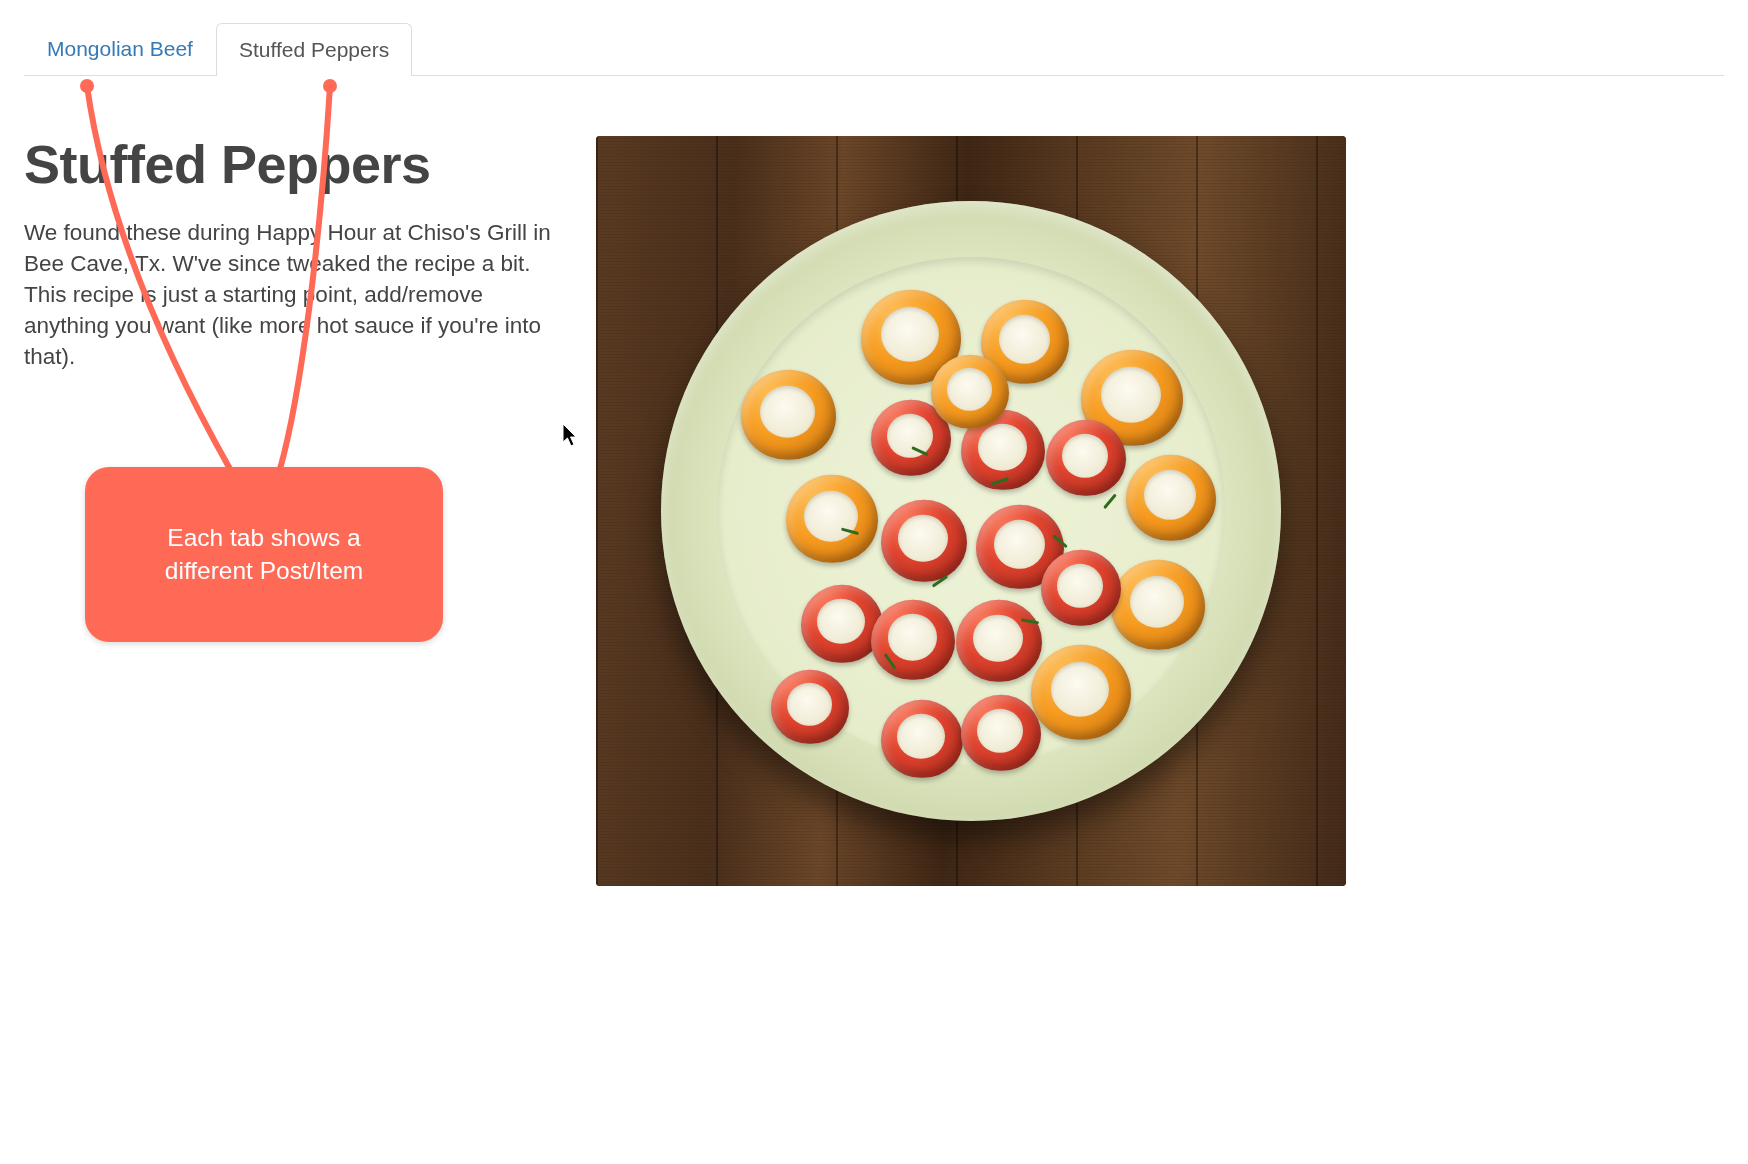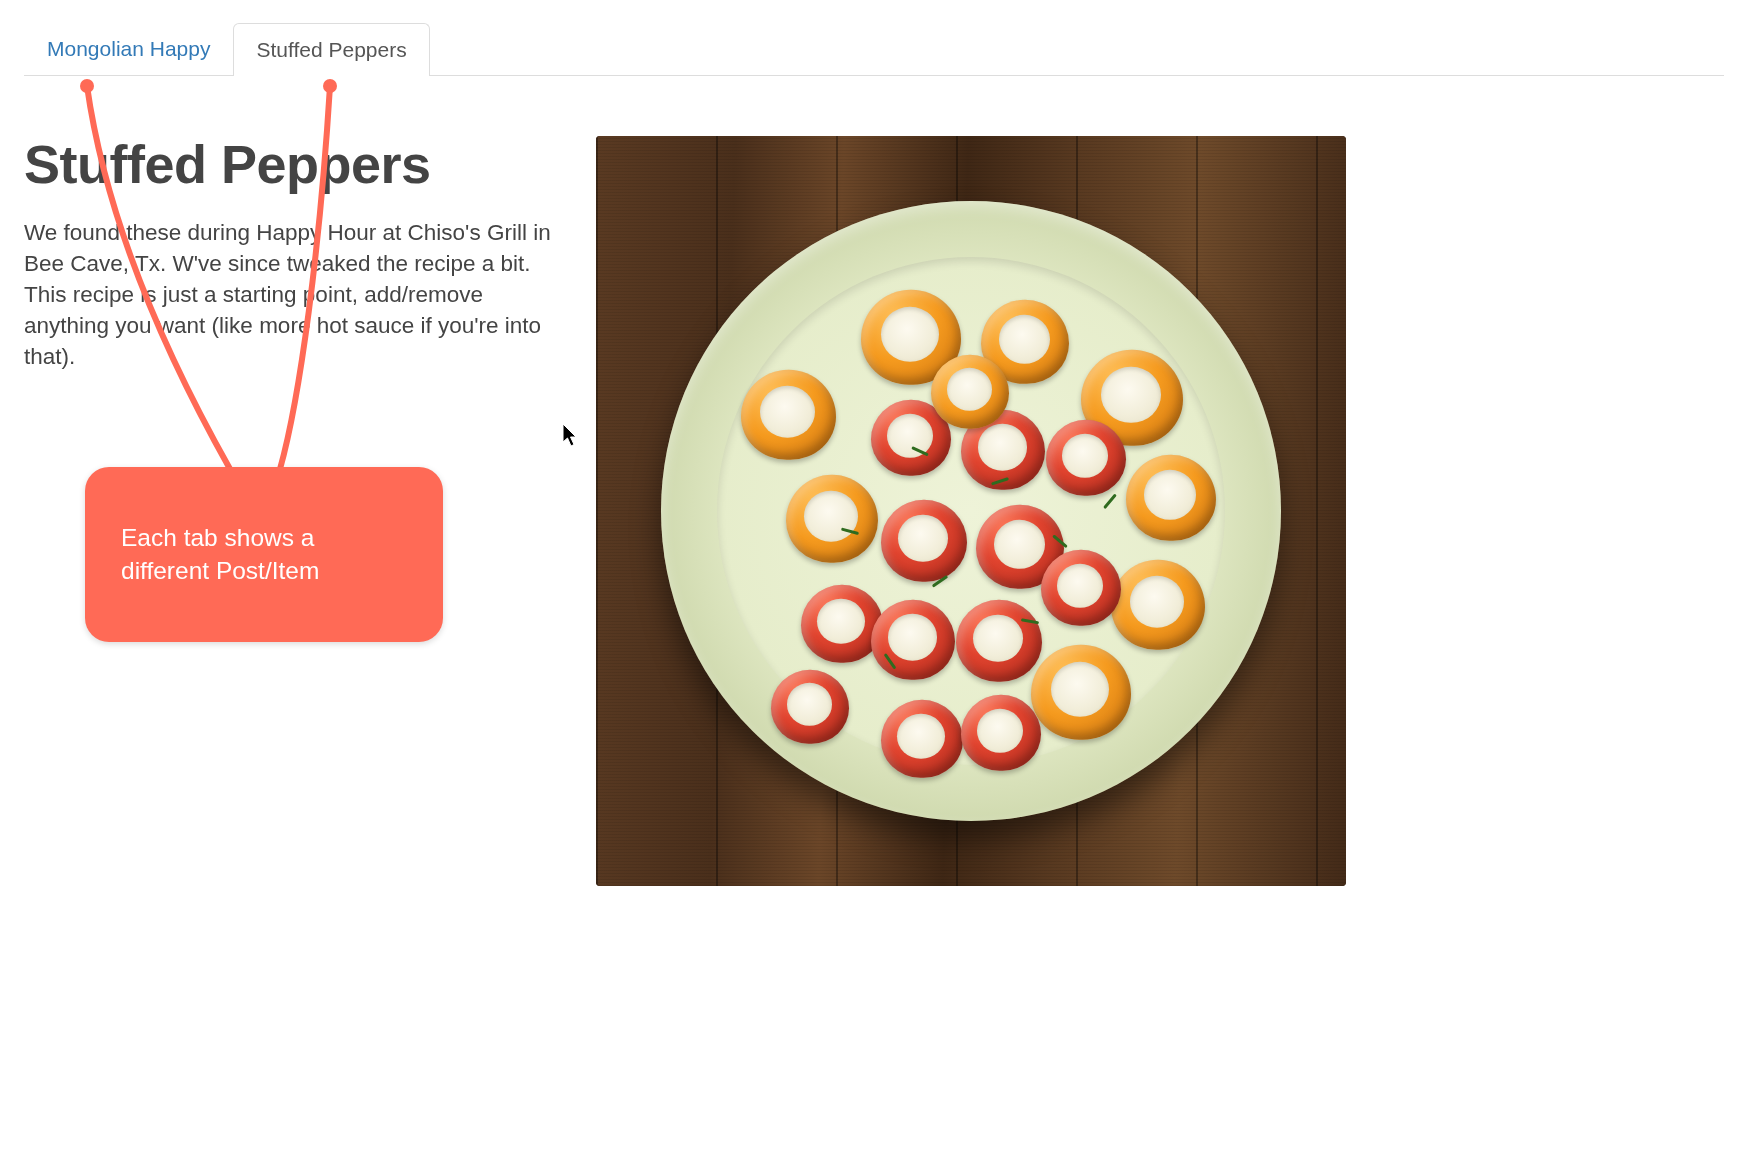--- a/index.html
+++ b/index.html
@@ -33,31 +33,31 @@
   .pep.red { background: radial-gradient(circle at 35% 30%, #ff7a5a 0%, #e0432e 40%, #a7261a 100%); }
   .pep.orn { background: radial-gradient(circle at 35% 30%, #ffc15a 0%, #f59a1e 45%, #c86f0e 100%); }
   .pep::after { content: ""; position: absolute; left: 20%; top: 18%; width: 58%; height: 58%; border-radius: 50%;
     background: radial-gradient(circle at 45% 40%, #fdfaf0 0%, #f2eeda 55%, #e5e0c6 100%);
     box-shadow: inset 0 2px 4px rgba(0,0,0,0.15);
   }
   .chive { position: absolute; width: 18px; height: 3px; background: #2f6b1f; border-radius: 2px; z-index: 3; }
 
   
   .anno-svg { position: absolute; left: 0; top: 0; pointer-events: none; z-index: 10; }
-  .anno-box { position: absolute; left: 85px; top: 449px; width: 358px; height: 175px; background: #ff6a56; border-radius: 24px; color: #fff; display: flex; align-items: center; justify-content: center; text-align: left; font-size: 24.5px; line-height: 1.32; padding: 24px 36px; z-index: 11; box-shadow: 0 2px 6px rgba(0,0,0,0.15); }
+  .anno-box { position: absolute; left: 85px; top: 449px; width: 358px; height: 175px; background: #ff6a56; border-radius: 24px; color: #fff; display: flex; align-items: center; justify-content: center; text-align: center; font-size: 24.5px; line-height: 1.32; padding: 24px 36px; z-index: 11; box-shadow: 0 2px 6px rgba(0,0,0,0.15); }
   .cursor { position: absolute; left: 563px; top: 406px; width: 18px; height: 24px; z-index: 12; }
   .cursor svg { display: block; }
 </style>
 </head>
 <body>
 
 <div class="page">
 
   <div class="tabbar">
-    <div class="tab">Mongolian Happy</div>
+    <div class="tab">Mongolian Beef</div>
     <div class="tab active">Stuffed Peppers</div>
   </div>
 
   <div class="content">
     <div class="left">
       <h1 class="title">Stuffed Peppers</h1>
       <p class="desc">We found these during Happy Hour at Chiso's Grill in Bee Cave, Tx. W've since tweaked the recipe a bit. This recipe is just a starting point, add/remove anything you want (like more hot sauce if you're into that).</p>
     </div>
     <div class="right">
       <div class="photo">

